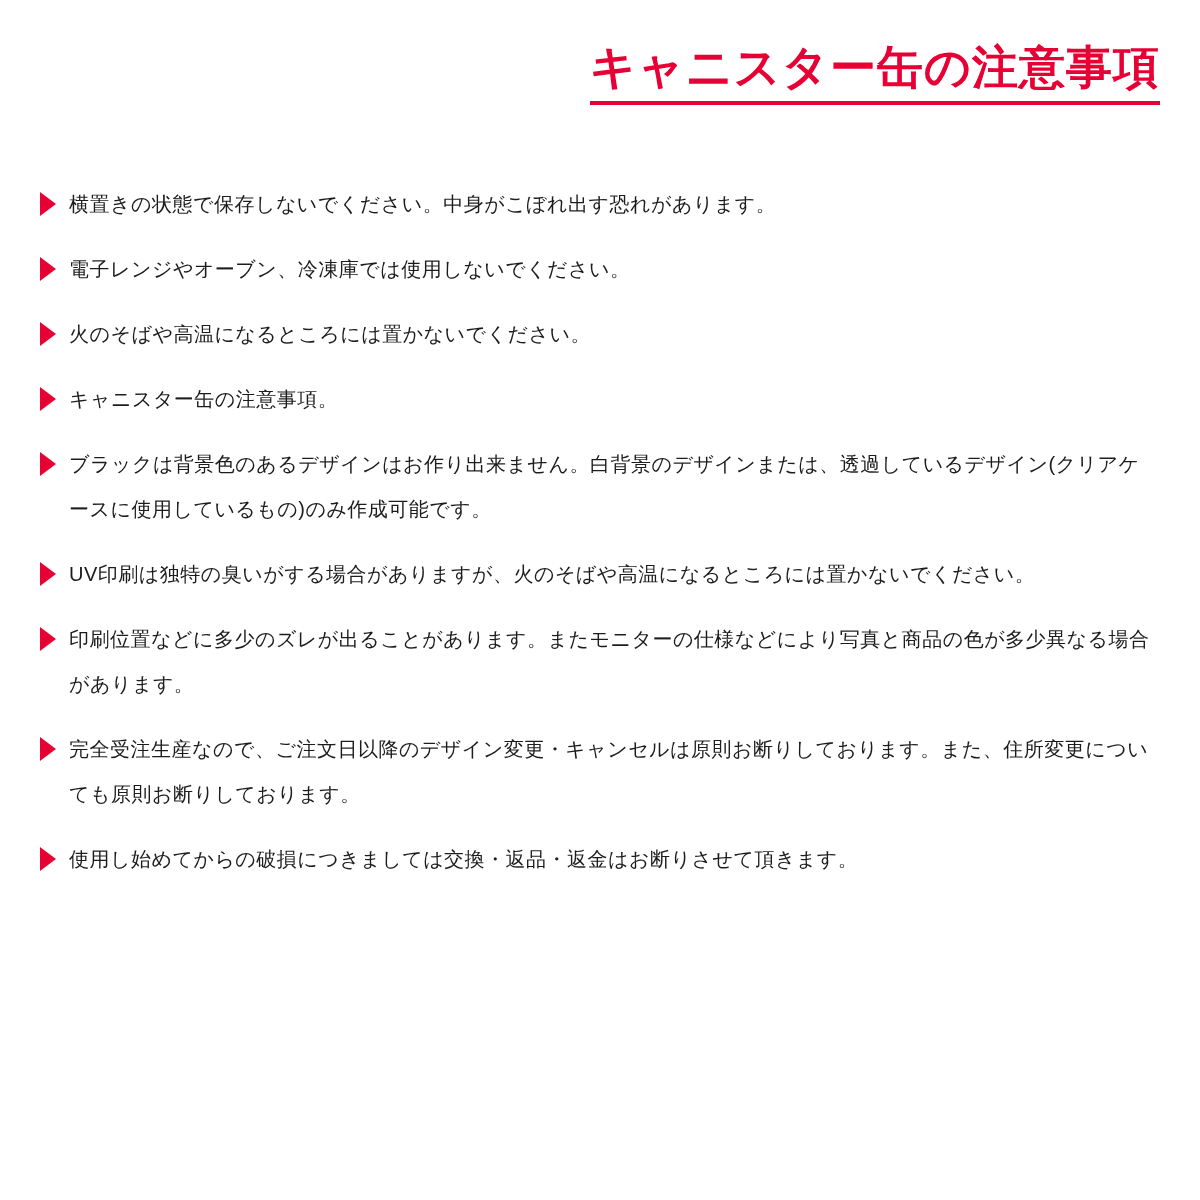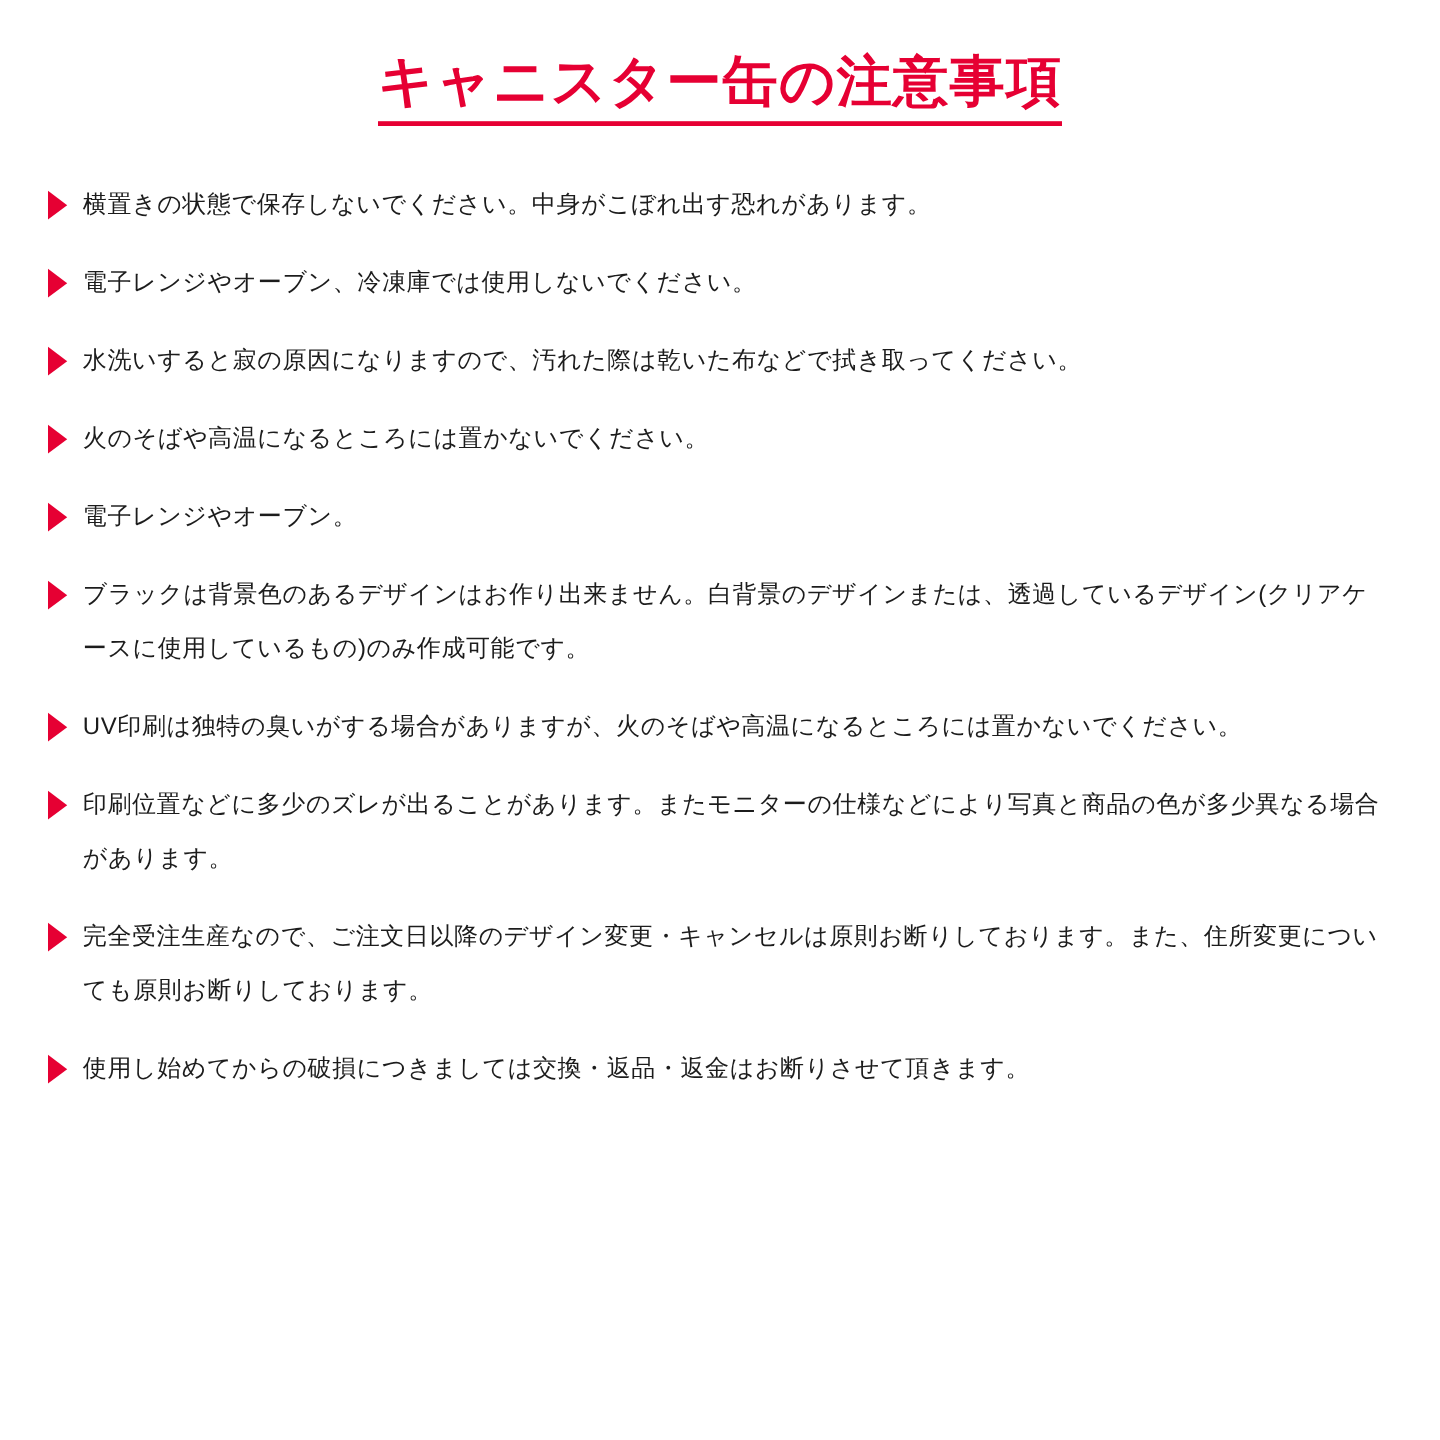--- a/index.html
+++ b/index.html
@@ -14,22 +14,22 @@
     color: var(--text);
   }
   .page {
     width: 1200px;
     height: 1200px;
     background: var(--bg);
     padding: 42px 40px 40px 40px;
     overflow: hidden;
   }
   .title-wrap {
-    text-align: center;
-    margin-bottom: 44px;
+    text-align: right;
+    margin-bottom: 77px;
   }
   .page-title {
     display: inline-block;
     font-size: 46px;
     font-weight: 700;
     color: var(--accent);
     letter-spacing: 1px;
     border-bottom: 4px solid var(--accent);
     padding-bottom: 8px;
     line-height: 1.1;
@@ -73,33 +73,29 @@
       <li>
         <span class="tri"></span>
         <span class="item-text">横置きの状態で保存しないでください。中身がこぼれ出す恐れがあります。</span>
       </li>
 
       <li>
         <span class="tri"></span>
         <span class="item-text">電子レンジやオーブン、冷凍庫では使用しないでください。</span>
       </li>
 
-      <li>
-        <span class="tri"></span>
-        <span class="item-text">水洗いすると寂の原因になりますので、汚れた際は乾いた布などで拭き取ってください。</span>
-      </li>
 
       <li>
         <span class="tri"></span>
         <span class="item-text">火のそばや高温になるところには置かないでください。</span>
       </li>
 
       <li>
         <span class="tri"></span>
-        <span class="item-text">電子レンジやオーブン。</span>
+        <span class="item-text">キャニスター缶の注意事項。</span>
       </li>
 
       <li>
         <span class="tri"></span>
         <span class="item-text">ブラックは背景色のあるデザインはお作り出来ません。白背景のデザインまたは、透過しているデザイン(クリアケースに使用しているもの)のみ作成可能です。</span>
       </li>
 
       <li>
         <span class="tri"></span>
         <span class="item-text">UV印刷は独特の臭いがする場合がありますが、火のそばや高温になるところには置かないでください。</span>

